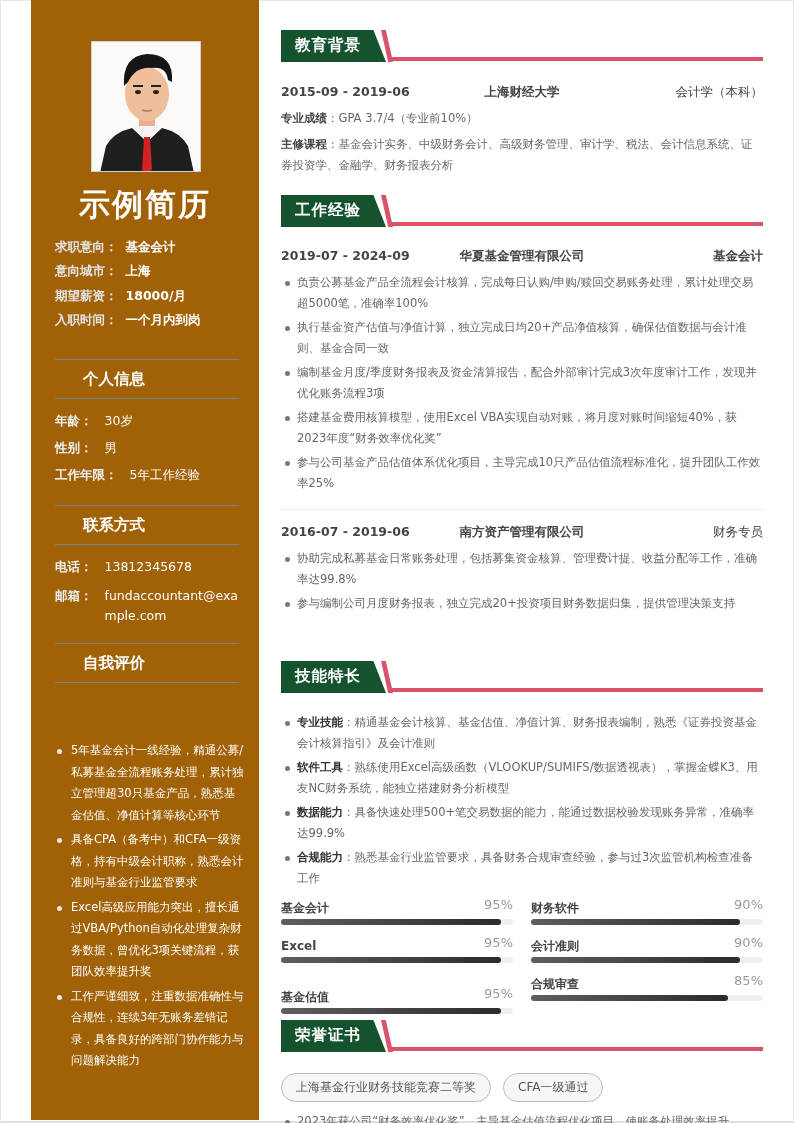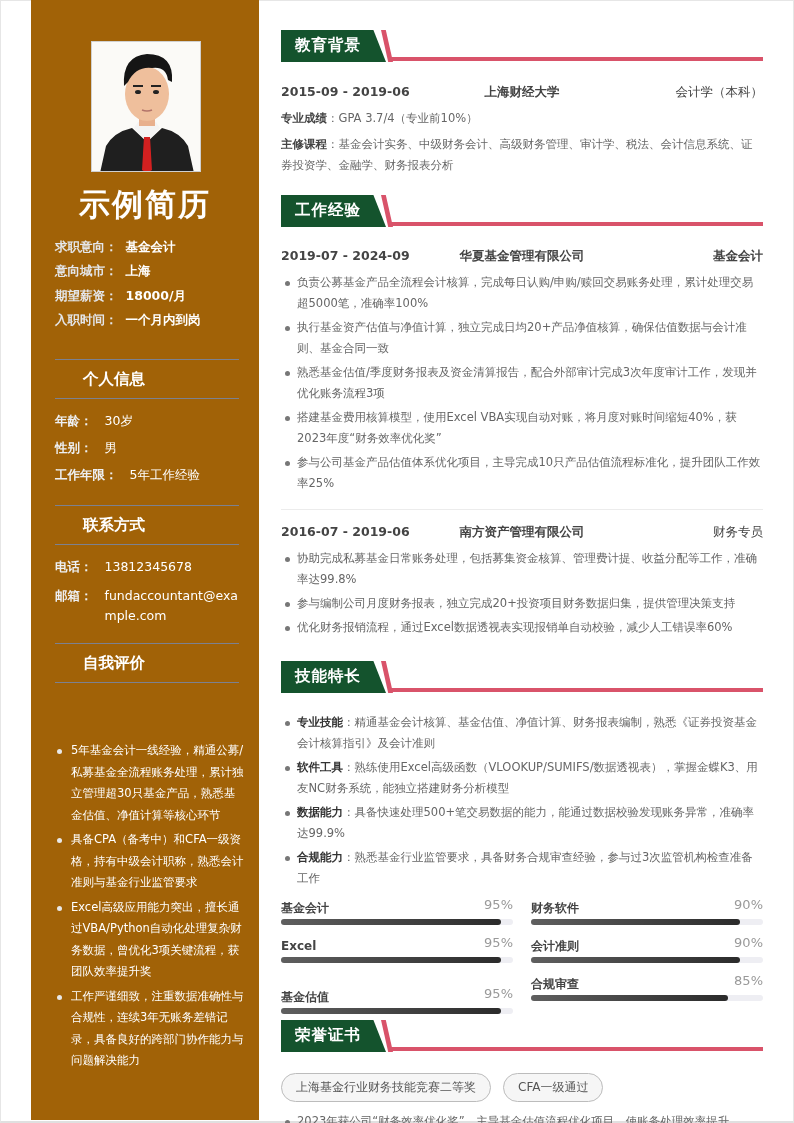--- a/index.html
+++ b/index.html
@@ -156,34 +156,33 @@
   <div class="line"></div>
 </div>
 <div class="row3 bold-r" style="top:248px">
   <span>2019-07 - 2024-09</span>
   <span class="c">华夏基金管理有限公司</span>
   <span class="r">基金会计</span>
 </div>
 <ul class="blist" style="top:272px">
   <li>负责公募基金产品全流程会计核算，完成每日认购/申购/赎回交易账务处理，累计处理交易超5000笔，准确率100%</li>
   <li>执行基金资产估值与净值计算，独立完成日均20+产品净值核算，确保估值数据与会计准则、基金合同一致</li>
-  <li>熟悉基金估值/季度财务报表及资金清算报告，配合外部审计完成3次年度审计工作，发现并优化账务流程3项</li>
+  <li>编制基金月度/季度财务报表及资金清算报告，配合外部审计完成3次年度审计工作，发现并优化账务流程3项</li>
   <li>搭建基金费用核算模型，使用Excel VBA实现自动对账，将月度对账时间缩短40%，获2023年度“财务效率优化奖”</li>
   <li>参与公司基金产品估值体系优化项目，主导完成10只产品估值流程标准化，提升团队工作效率25%</li>
 </ul>
 <div class="divider" style="top:509px"></div>
 <div class="row3" style="top:524px">
   <span>2016-07 - 2019-06</span>
   <span class="c">南方资产管理有限公司</span>
   <span class="r">财务专员</span>
 </div>
 <ul class="blist" style="top:548px">
   <li>协助完成私募基金日常账务处理，包括募集资金核算、管理费计提、收益分配等工作，准确率达99.8%</li>
   <li>参与编制公司月度财务报表，独立完成20+投资项目财务数据归集，提供管理决策支持</li>
-  <li>优化财务报销流程，通过Excel数据透视表实现报销单自动校验，减少人工错误率60%</li>
 </ul>
 
 <div class="sec-head" style="top:661px">
   <div class="tab">
       <span>技能特长</span>
     </div>
   <div class="slash"></div>
   <div class="line"></div>
 </div>
 <ul class="blist" style="top:712px">

